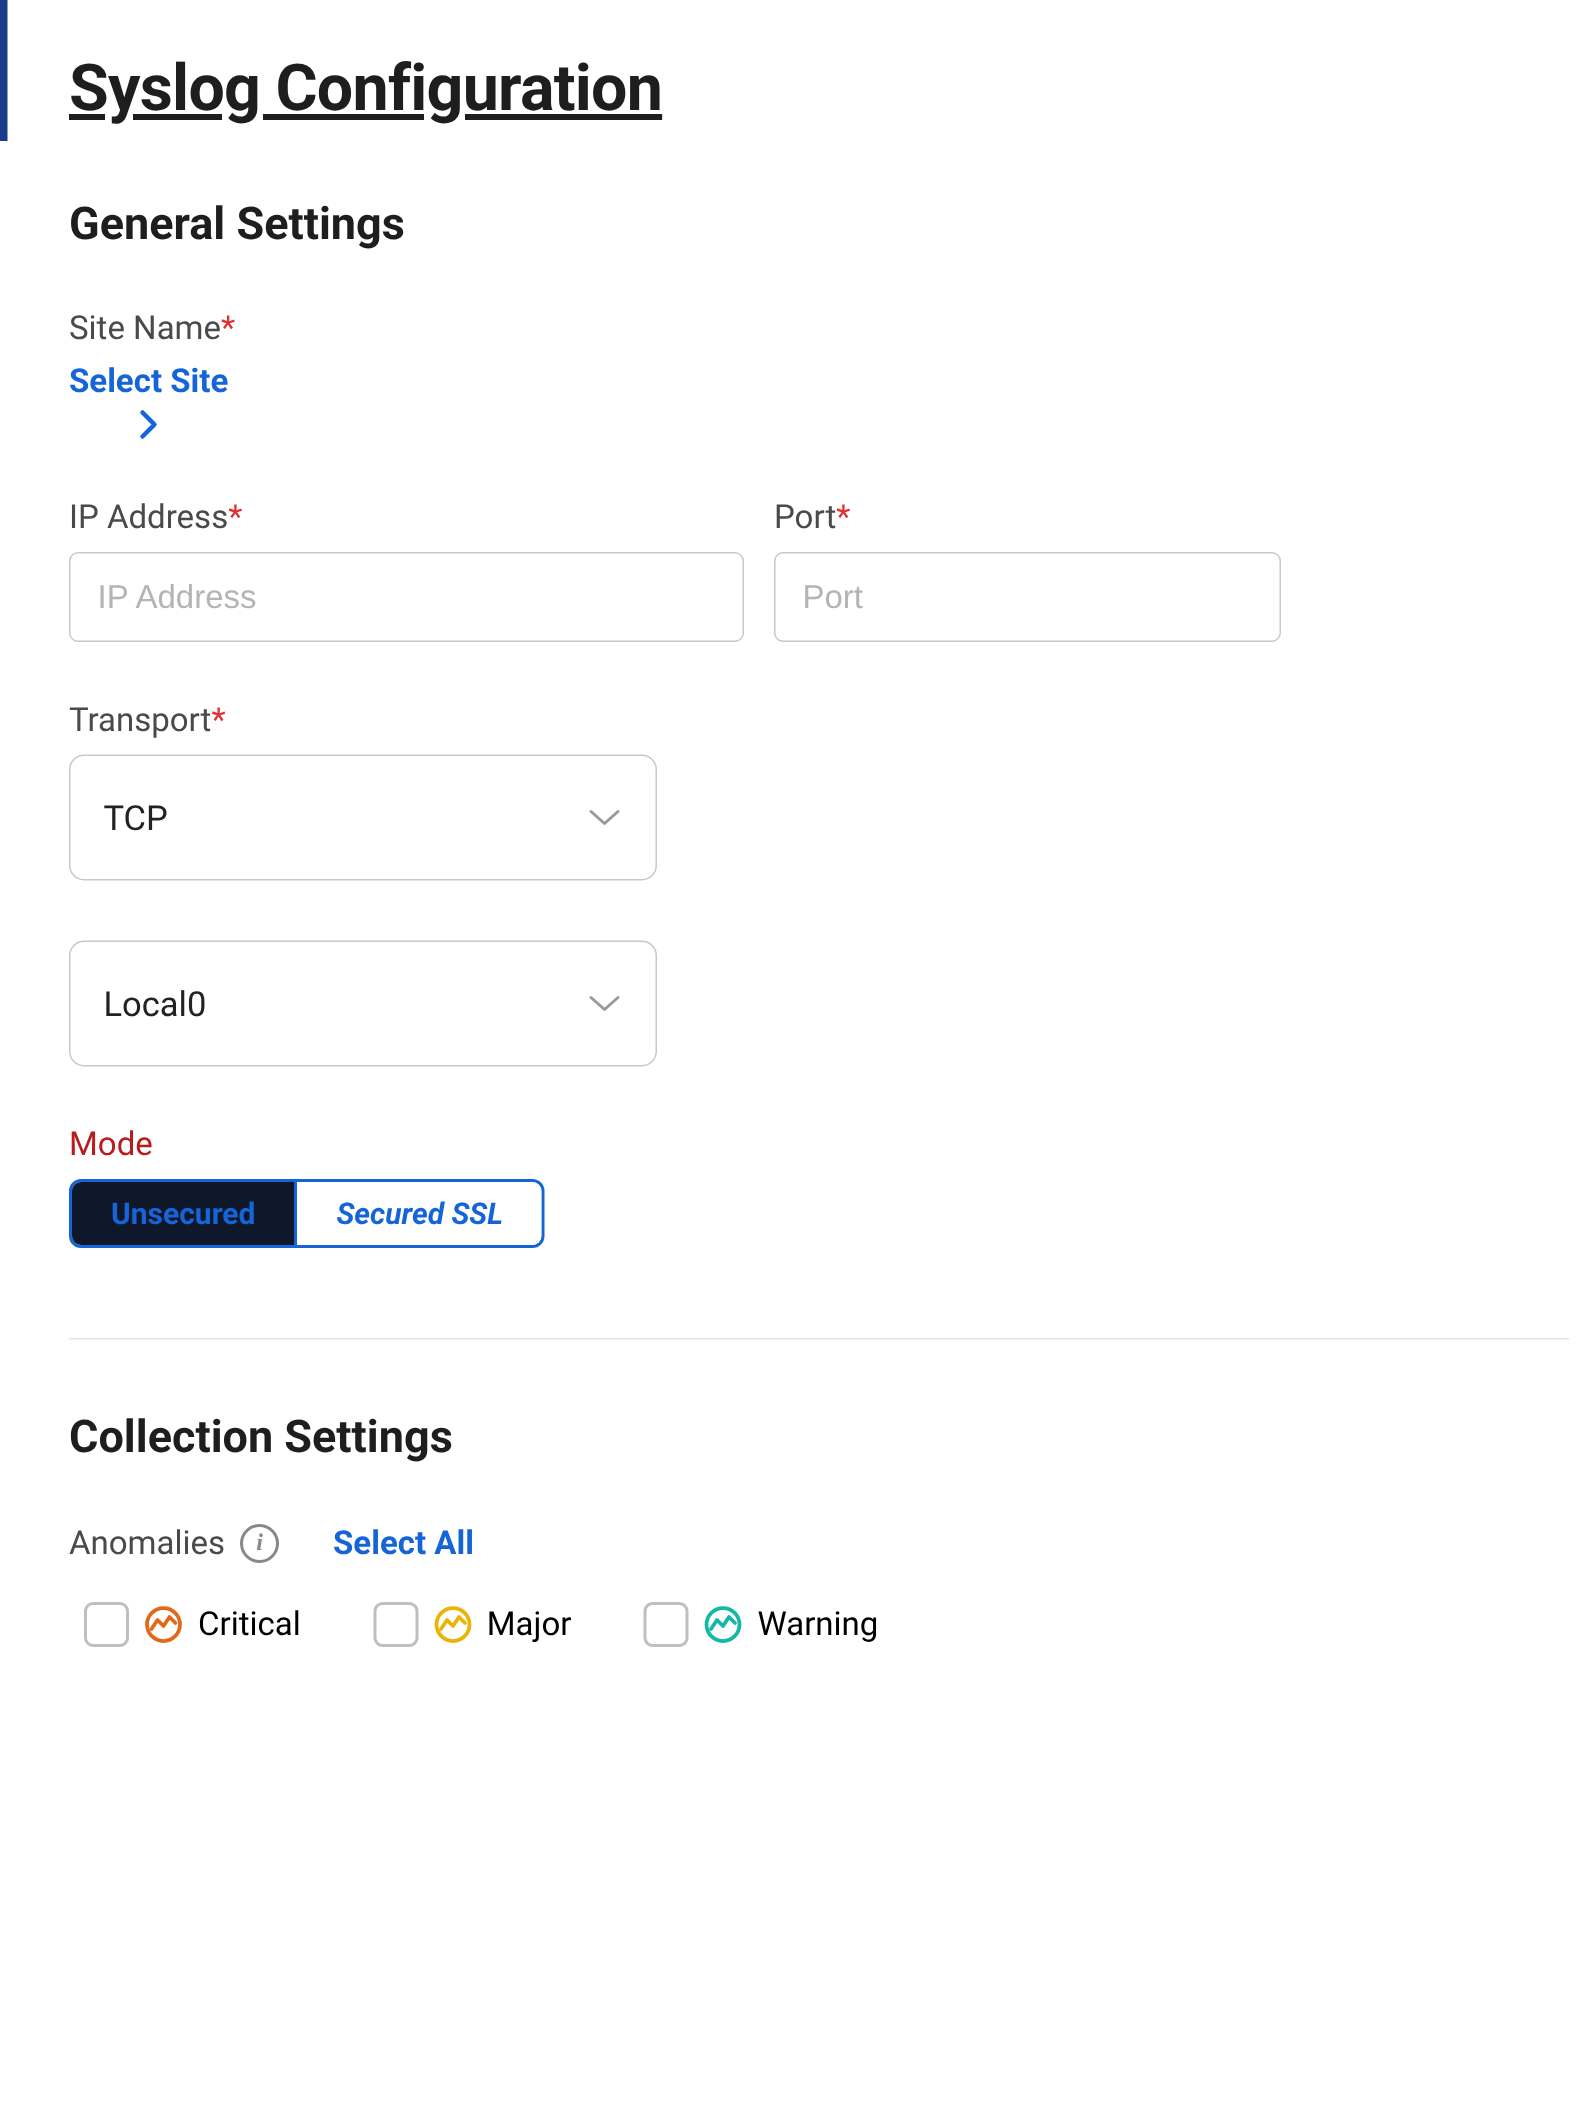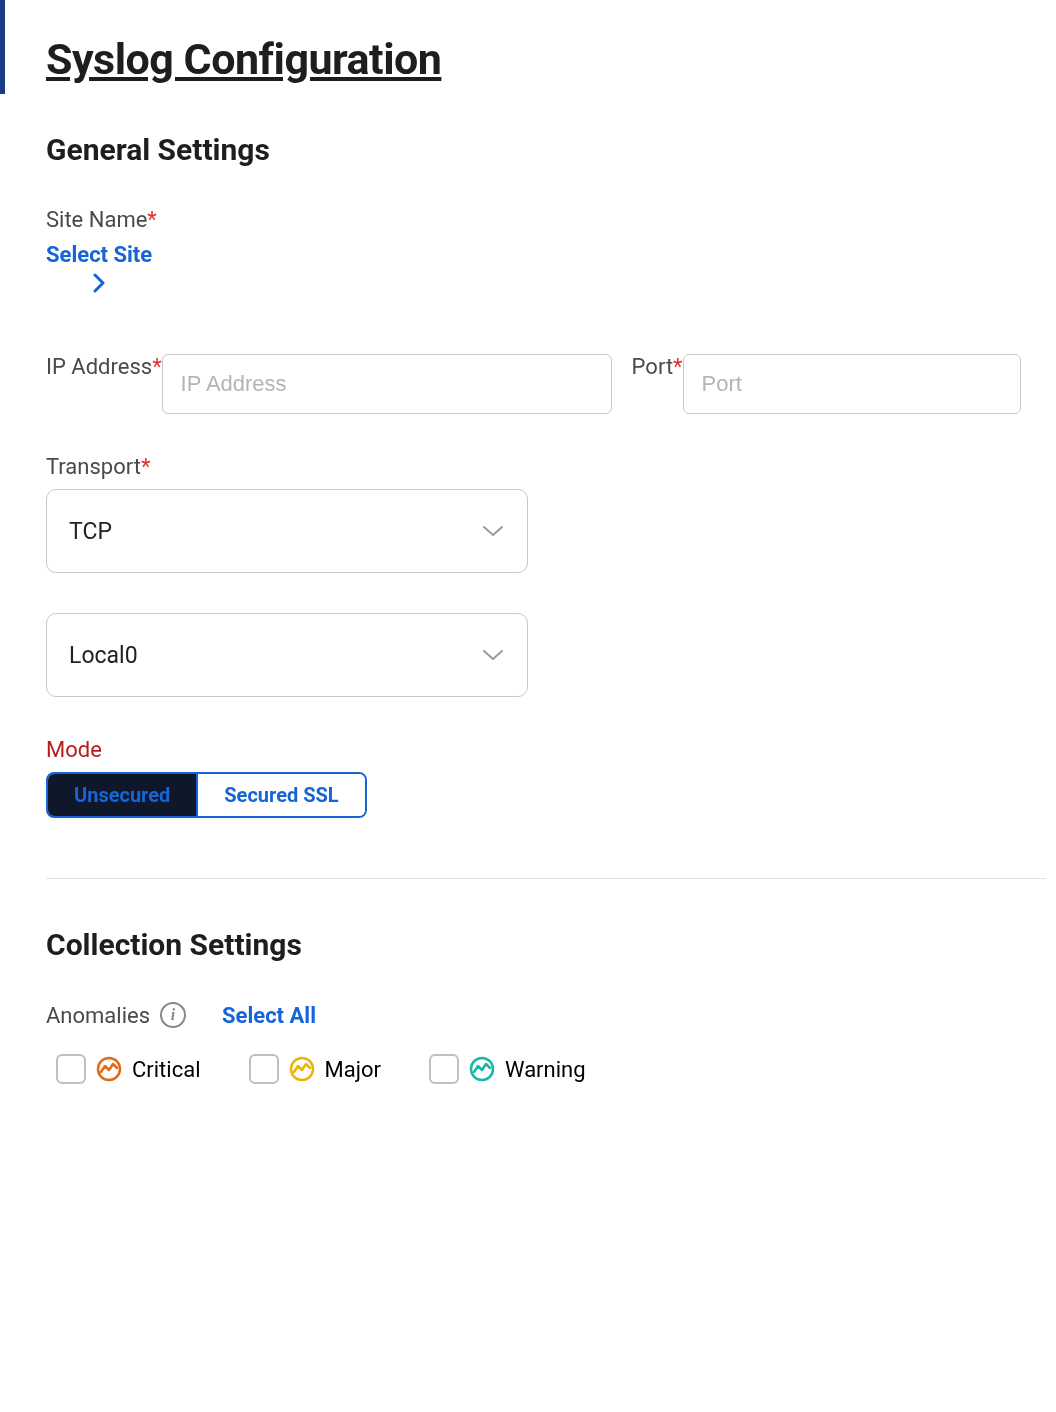--- a/index.html
+++ b/index.html
@@ -48,37 +48,37 @@
     font-weight: 700;
     color: #1565d8;
     cursor: pointer;
     display: inline-flex;
     align-items: center;
     gap: 6px;
     flex-direction: column;
   }
   .select-site svg { stroke: #1565d8; }
   .row { display: flex; gap: 20px; }
-  .col { display: flex; flex-direction: row; margin-top: 21px; }
+  .col { display: flex; flex-direction: column; }
   .input {
     height: 60px;
     border: 1px solid #c8c8c8;
     border-radius: 6px;
     font-size: 22px;
     padding: 0 18px;
     color: #222;
     background: #fff;
     outline: none;
   }
   .input::placeholder { color: #b4b4b4; }
   .input.ip { width: 450px; }
   .input.port { width: 338px; }
   .input.name { width: 1000px; border-radius: 4px;}
   .select {
-    width: 482px;
+    width: 392px;
     height: 84px;
     border: 1px solid #c8c8c8;
     border-radius: 10px;
     font-size: 23px;
     padding: 0 22px;
     display: flex;
     align-items: center;
     justify-content: space-between;
     cursor: pointer;
     background: #fff;
@@ -101,20 +101,21 @@
     color: #1565d8;
     padding: 0 26px;
     cursor: pointer;
     background: #fff;
   }
   .toggle-btn.active {
     background: #0f172a;
   }
   .toggle-btn + .toggle-btn {
     border-left: 2px solid #1565d8;
+    font-style: italic;
   }
   .divider {
     border: none;
     border-top: 1px solid #e4e4e4;
     margin: 60px 0 48px 0;
     width: 1000px;
   }
   .anomalies-row {
     display: flex;
     align-items: center;

